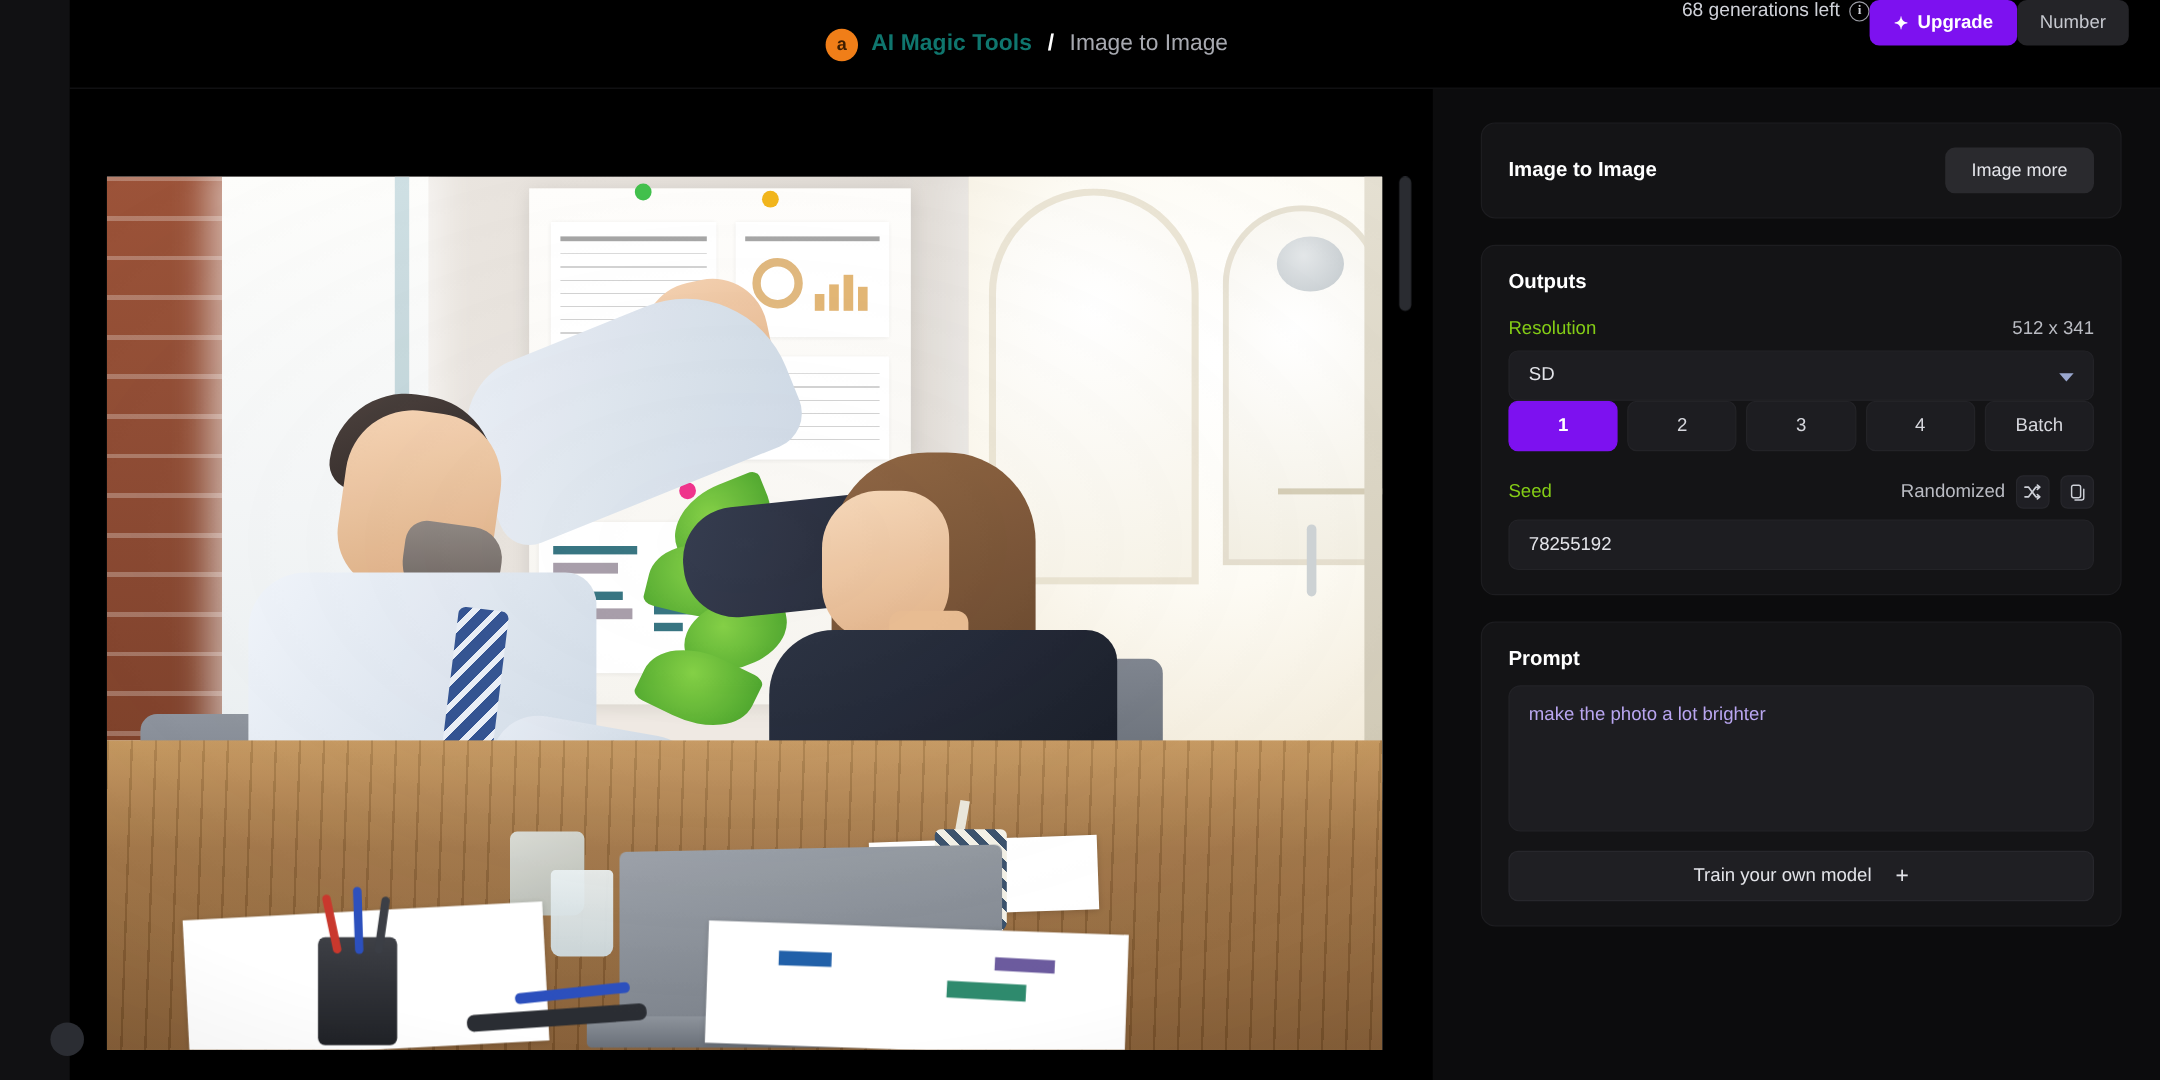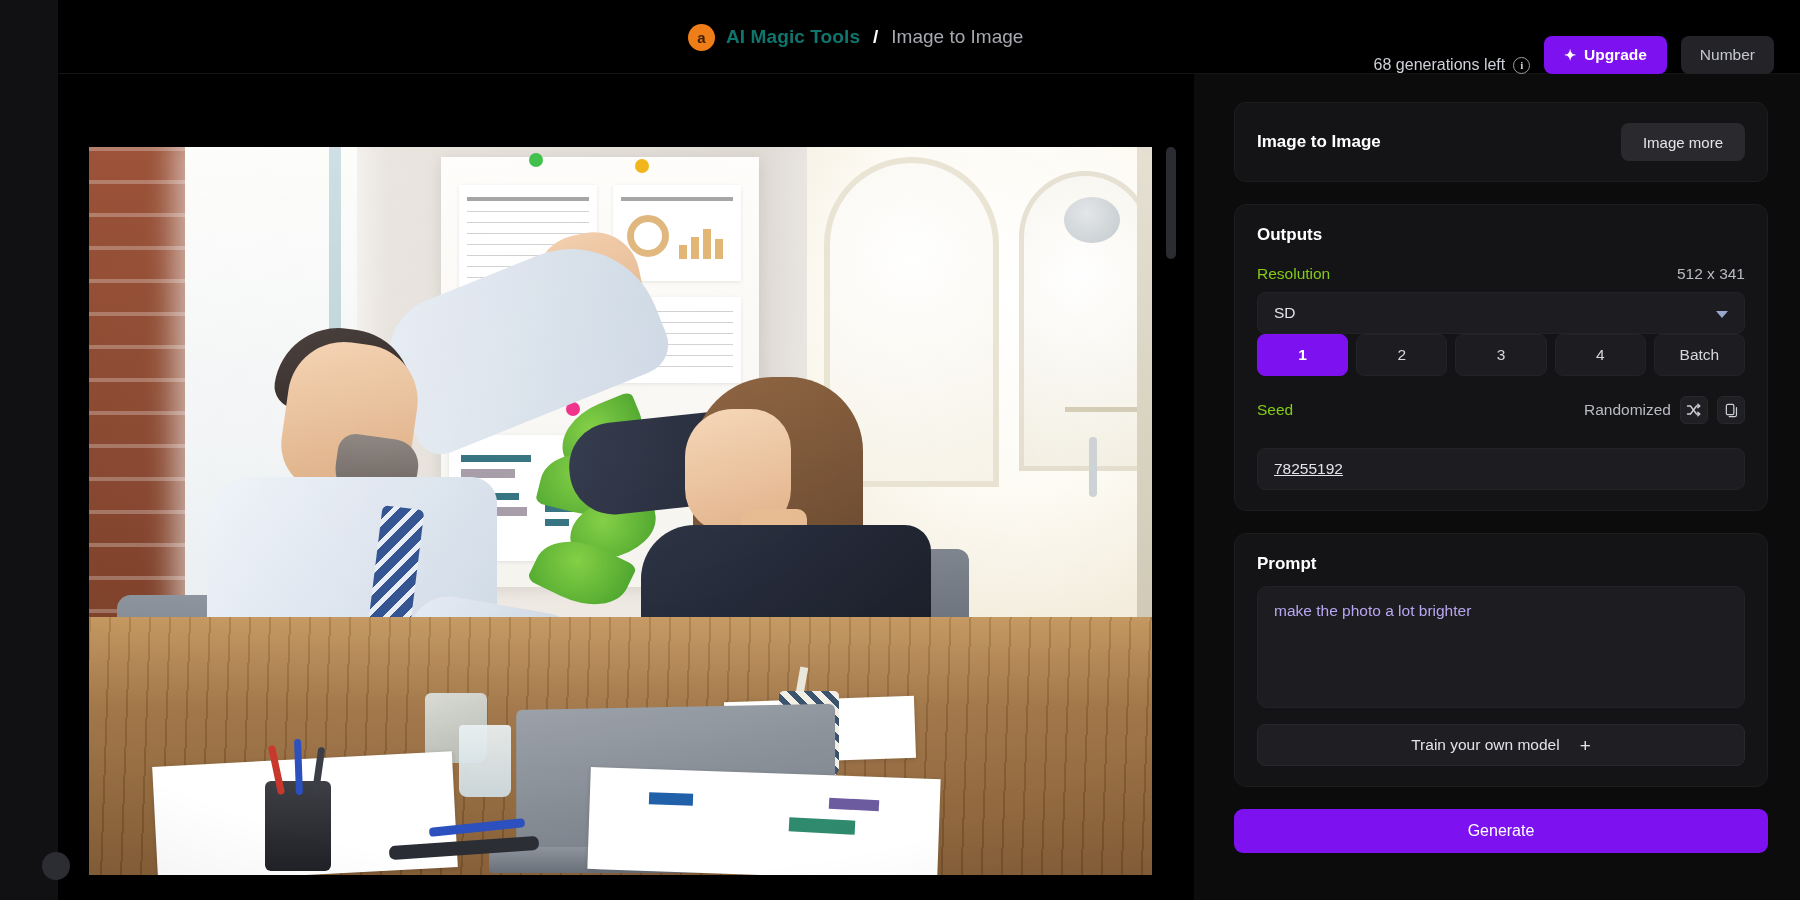--- a/index.html
+++ b/index.html
@@ -54,21 +54,21 @@
   }
   .brand-title {
     color: #0f766e; font-size: 19px; font-weight: 700;
     letter-spacing: .1px;
   }
   .brand-sep { color: #ffffff; font-size: 19px; font-weight: 700; margin: 0 2px; }
   .brand-crumb { color: #a7a9b0; font-size: 19px; font-weight: 400; }
 
   #header-right {
     position: absolute; right: 26px; top: 0; height: 74px;
-    display: flex; align-items: flex-end; gap: 14px;
+    display: flex; align-items: flex-start; gap: 0;
   }
   .gen-left {
     display: flex; align-items: center; gap: 8px;
     color: #cfd1d8; font-size: 16px;
   }
   .info-circle {
     width: 17px; height: 17px; border-radius: 50%;
     border: 1.4px solid #9b9da5;
     display: flex; align-items: center; justify-content: center;
     color: #cfd1d8; font-size: 11px; font-weight: 700;
@@ -492,34 +492,34 @@
     color: #d6d7dd; font-size: 15.5px;
     font-family: "Liberation Sans", sans-serif;
     display: flex; align-items: center; justify-content: center;
     cursor: pointer;
   }
   .seg-btn.active {
     background: #7d11f0; border-color: #7d11f0; color: #ffffff; font-weight: 700;
   }
   .seed-row {
     display: flex; align-items: center; justify-content: space-between;
-    margin-top: 20px; margin-bottom: 24px;
+    margin-top: 20px; margin-bottom: 9px;
   }
   .seed-right { display: flex; align-items: center; gap: 9px; }
   .icon-btn {
     width: 28px; height: 28px; border-radius: 6px;
     background: #1f1f24; border: 1px solid #27272c;
     display: flex; align-items: center; justify-content: center;
     color: #cdd0d7; cursor: pointer;
   }
   .icon-btn svg { display: block; }
   .text-input {
     background: #1d1d21; border: 1px solid #232327; border-radius: 8px;
     height: 42px; display: flex; align-items: center;
-    padding: 0 16px; color: #e3e4e9; font-size: 15.5px; text-decoration: underline;
+    padding: 0 16px; color: #e3e4e9; font-size: 15.5px;
   }
   .prompt-box {
     margin-top: 12px;
     background: #1d1d21; border: 1px solid #232327; border-radius: 10px;
     height: 122px; padding: 13px 16px;
     color: #b9a6f0; font-size: 15.5px; line-height: 1.4;
     overflow: hidden; cursor: text;
   }
   .btn-train {
     margin-top: 16px; width: 100%; height: 42px;
@@ -739,16 +739,15 @@
 
     <div class="card">
       <span class="card-title">Prompt</span>
       <div class="prompt-box">make the photo a lot brighter</div>
       <button class="btn-train">
         <span>Train your own model</span>
         <span class="plus">+</span>
       </button>
     </div>
 
-    <button class="btn-generate">Generate</button>
   </div>
 
 </div>
 
 </body></html>

